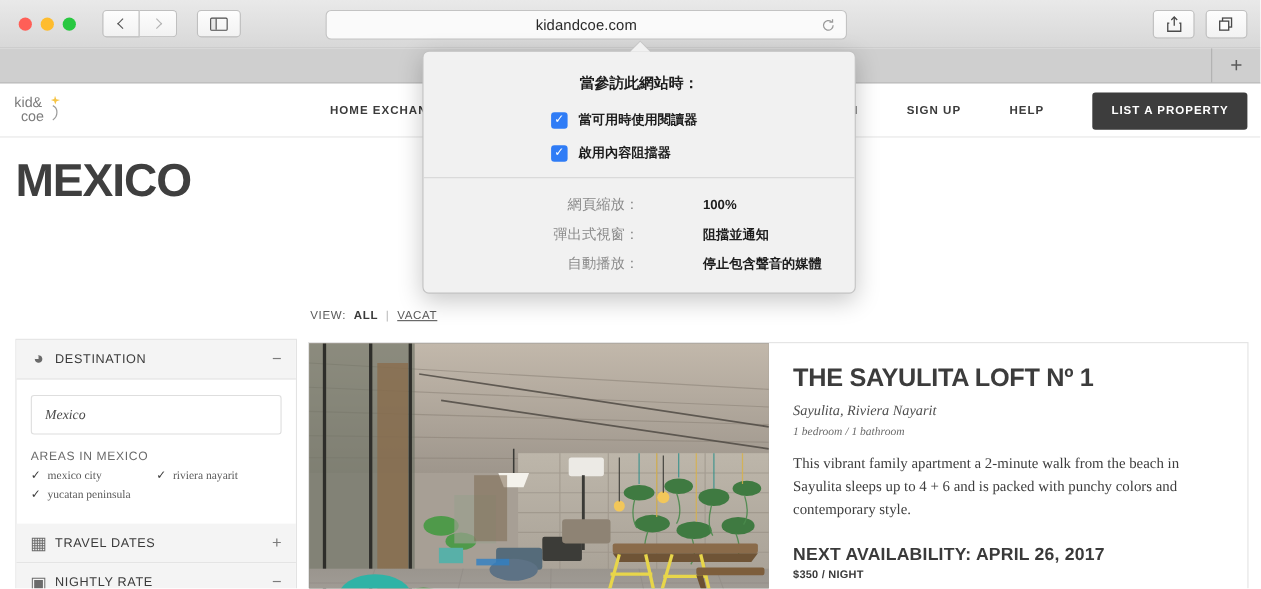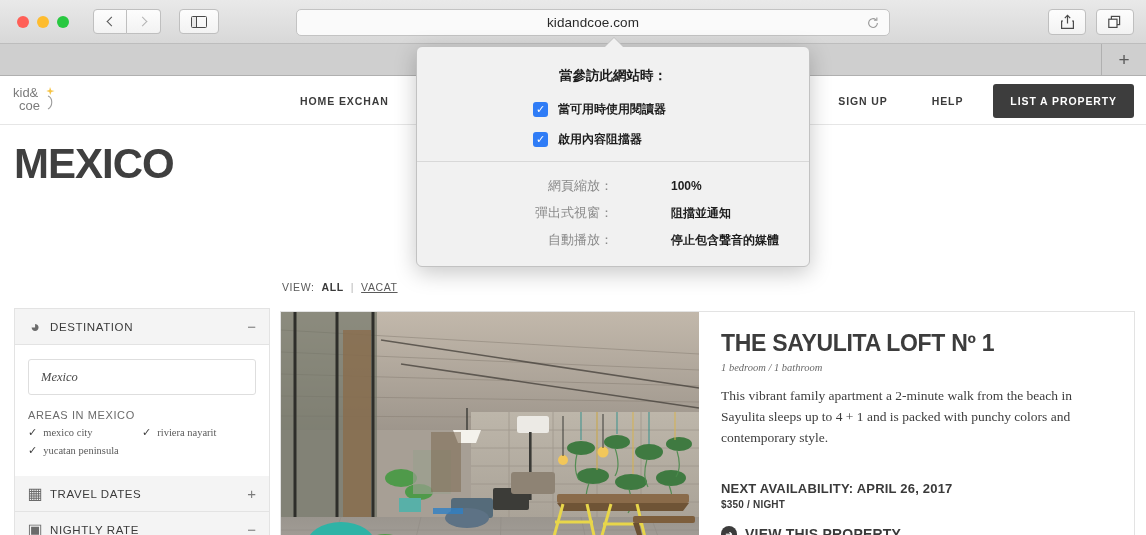--- a/index.html
+++ b/index.html
@@ -39,21 +39,21 @@
   .sidebar-btn {
     width: 40px; height: 25px; margin-left: 18px;
     background: linear-gradient(#fdfdfd, #f2f2f2);
     border: 1px solid #bfbfbf; border-radius: 4px;
     display: flex; align-items: center; justify-content: center;
   }
   .sb-icon { width: 16px; height: 12px; border: 1.4px solid #4a4a4a; border-radius: 1.5px; display: flex; }
   .sb-icon i { display: block; width: 5px; border-right: 1.4px solid #4a4a4a; background: #8a8a8a22; }
 
   .urlbar {
-    position: absolute; left: 296px; top: 9px; width: 594px; height: 27px;
+    position: absolute; left: 296px; top: 9px; width: 474px; height: 27px;
     background: #fafafa; border: 1px solid #c3c3c3; border-radius: 5px;
     display: flex; align-items: center; justify-content: center;
   }
   .urltext { font-size: 13.5px; color: #2a2a2a; letter-spacing: .1px; }
   .reload {
     position: absolute; right: 9px; top: 50%; transform: translateY(-50%);
     width: 14px; height: 14px; color: #9a9a9a;
   }
 
   .right-btns { position: absolute; right: 12px; top: 9px; display: flex; gap: 10px; }
@@ -89,21 +89,21 @@
     position: absolute; left: 300px; right: 12px; top: 0; height: 49px;
     display: flex; align-items: center; gap: 0;
   }
   .nav-link {
     font-size: 10.5px; font-weight: 700; color: #3b3b3b;
     letter-spacing: .9px; white-space: nowrap;
   }
   .nav-link.exch { margin-right: auto; }
   .nav-link.sp { margin-left: 44px; }
   .list-btn {
-    margin-left: 30px; background: #3d3d3d; color: #fff;
+    margin-left: 44px; background: #3d3d3d; color: #fff;
     font-size: 10.5px; font-weight: 700; letter-spacing: .9px;
     padding: 11px 17px; border-radius: 3px; white-space: nowrap;
   }
 
   .title {
     margin: 18px 0 0 14px; font-size: 42px; font-weight: 700;
     color: #3f3f3f; letter-spacing: -1px; line-height: 1;
   }
   .refine {
     margin: 14px 0 0 14px; font-size: 11.5px; color: #5d5d5d; letter-spacing: .5px;
@@ -142,42 +142,42 @@
   .photo { width: 418px; height: 288px; position: relative; overflow: hidden; background: #8e8d8a; }
 
   .info { flex: 1; padding: 19px 22px 0 22px; }
   .p-title { font-size: 23px; font-weight: 700; color: #3c3c3c; letter-spacing: -.3px; line-height: 1.1; }
   .p-loc { margin-top: 9px; font-family: "Liberation Serif", serif; font-style: italic; font-size: 13px; color: #4d4d4d; }
   .p-rooms { margin-top: 6px; font-family: "Liberation Serif", serif; font-style: italic; font-size: 10.5px; color: #6a6a6a; }
   .p-desc {
     margin-top: 13px; font-family: "Liberation Serif", serif;
     font-size: 13.5px; color: #3d3d3d; line-height: 1.55; max-width: 355px;
   }
-  .p-avail { margin-top: 32px; font-size: 13px; font-weight: 700; color: #3a3a3a; letter-spacing: .2px; }
+  .p-avail { margin-top: 22px; font-size: 16px; font-weight: 700; color: #3a3a3a; letter-spacing: .2px; }
   .p-price { margin-top: 3px; font-size: 10px; font-weight: 700; color: #3a3a3a; letter-spacing: .2px; }
   .view-link { margin-top: 16px; display: flex; align-items: center; gap: 8px; }
   .vl-icon {
     width: 16px; height: 16px; border-radius: 50%; background: #3c3c3c;
     display: flex; align-items: center; justify-content: center;
     color: #fff; font-size: 9px;
   }
   .vl-txt { font-size: 14px; font-weight: 700; color: #3a3a3a; letter-spacing: .2px; }
 
   .viewrow {
     position: absolute; left: 282px; top: 205px;
     display: flex; align-items: center; gap: 7px;
     font-size: 10.5px; color: #5a5a5a; letter-spacing: .6px;
   }
   .viewrow .all { font-weight: 700; color: #3a3a3a; }
   .viewrow .sep { color: #b5b5b5; }
   .viewrow .vr { text-decoration: underline; color: #5a5a5a; }
 
   
   .popover {
-    position: absolute; left: 416px; top: 46px; width: 394px; height: 221px;
+    position: absolute; left: 384px; top: 46px; width: 394px; height: 221px;
     background: #f1f1f1; border: 1px solid #c2c2c2; border-radius: 6px;
     box-shadow: 0 6px 22px rgba(0,0,0,.22);
     font-family: "Liberation Sans", sans-serif; z-index: 50;
   }
   .pop-arrow {
     position: absolute; left: 197px; top: -9px; margin-left: -9px;
     width: 0; height: 0; border-left: 9px solid transparent;
     border-right: 9px solid transparent; border-bottom: 9px solid #f1f1f1;
     filter: drop-shadow(0 -1px 0 #c2c2c2);
   }
@@ -472,22 +472,23 @@
           <rect x="118" y="186" width="22" height="14" fill="#58b0a8"></rect>
           <rect x="152" y="196" width="30" height="6" fill="#2f7fc4" opacity=".8"></rect>
           <rect x="132" y="138" width="38" height="44" fill="#9aa08f" opacity=".7"></rect>
           <rect x="150" y="120" width="30" height="60" fill="#7d6a52" opacity=".55"></rect>
         </svg>
         
       </div>
 
       <div class="info">
         <div class="p-title">THE SAYULITA LOFT Nº 1</div>
+        <div class="p-loc">Sayulita, Riviera Nayarit</div>
         <div class="p-rooms">1 bedroom / 1 bathroom</div>
-        <div class="p-desc">This vibrant family apartment a 2-minute walk from the beach in Sayulita sleeps up to 4 + 1 and is packed with punchy colors and contemporary style.</div>
+        <div class="p-desc">This vibrant family apartment a 2-minute walk from the beach in Sayulita sleeps up to 4 + 6 and is packed with punchy colors and contemporary style.</div>
         <div class="p-avail">NEXT AVAILABILITY: APRIL 26, 2017</div>
         <div class="p-price">$350 / NIGHT</div>
         <div class="view-link">
           <span class="vl-icon">➜</span>
           <span class="vl-txt">VIEW THIS PROPERTY</span>
         </div>
       </div>
     </div>
   </div>
 

